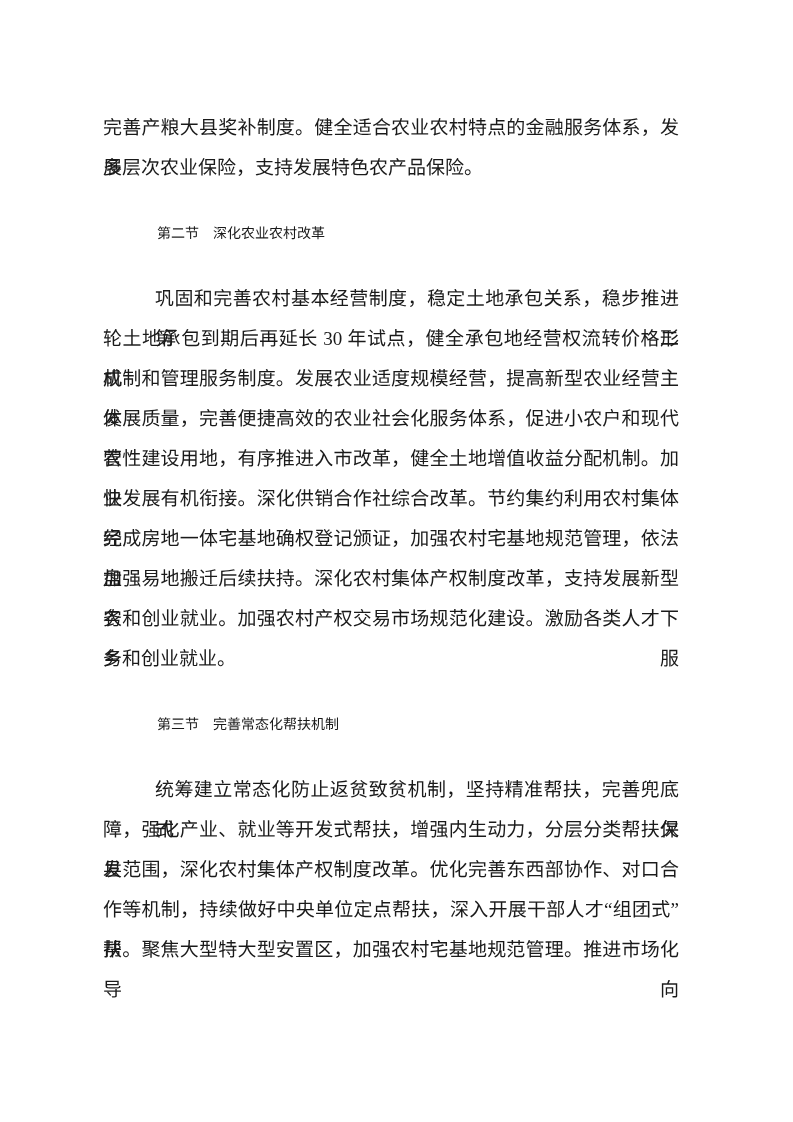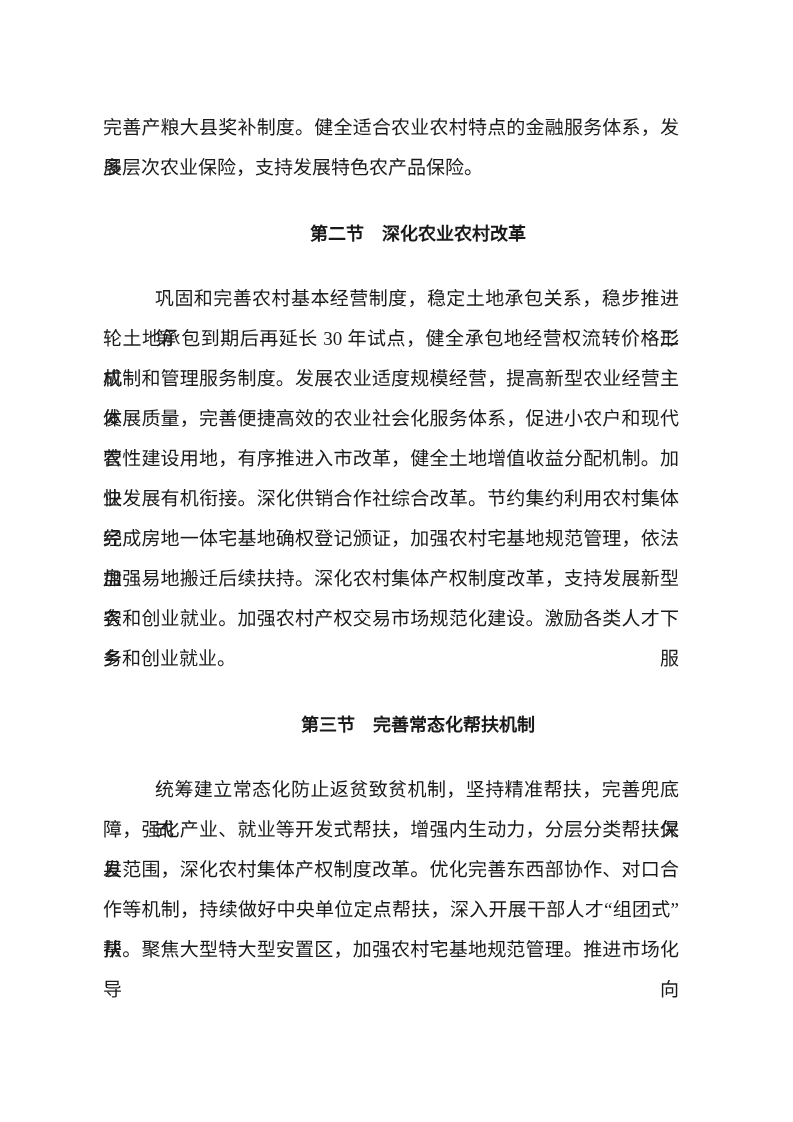--- a/index.html
+++ b/index.html
@@ -35,29 +35,28 @@
   }
   .line.just {
     white-space: normal;
     text-align: justify;
     text-align-last: justify;
   }
   .line.first-indent {
     padding-left: 52px;
   }
   .heading {
-    font-size: 18px;
-    font-weight: bold;
+    font-size: 14px;
+    font-weight: normal;
     line-height: 40px;
     height: 40px;
     padding-left: 54px;
     margin-top: 26px;
     margin-bottom: 25px;
     white-space: pre;
-    text-align: center;
   }
 </style>
 </head>
 <body>
 
 <div class="page">
   <div class="content">
 
     <div class="para">
       <div class="line just">完善产粮大县奖补制度。健全适合农业农村特点的金融服务体系，发展</div>

